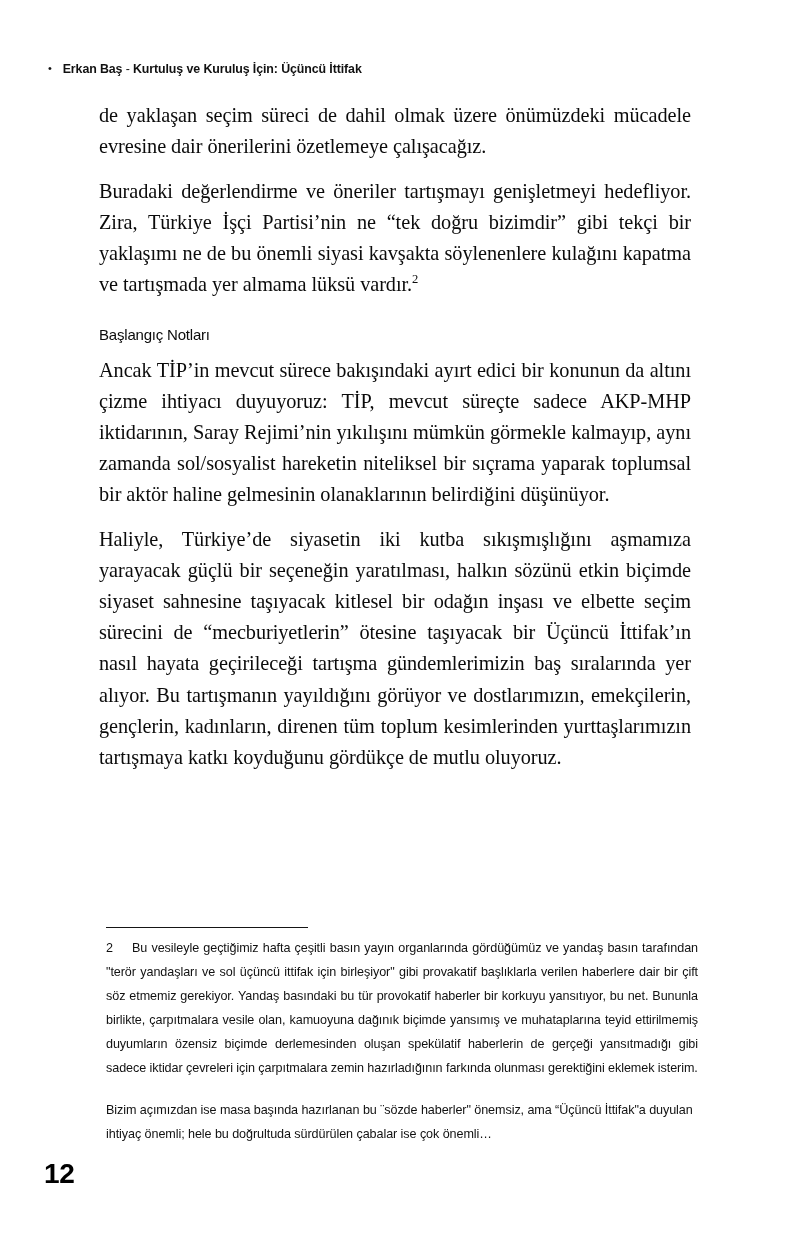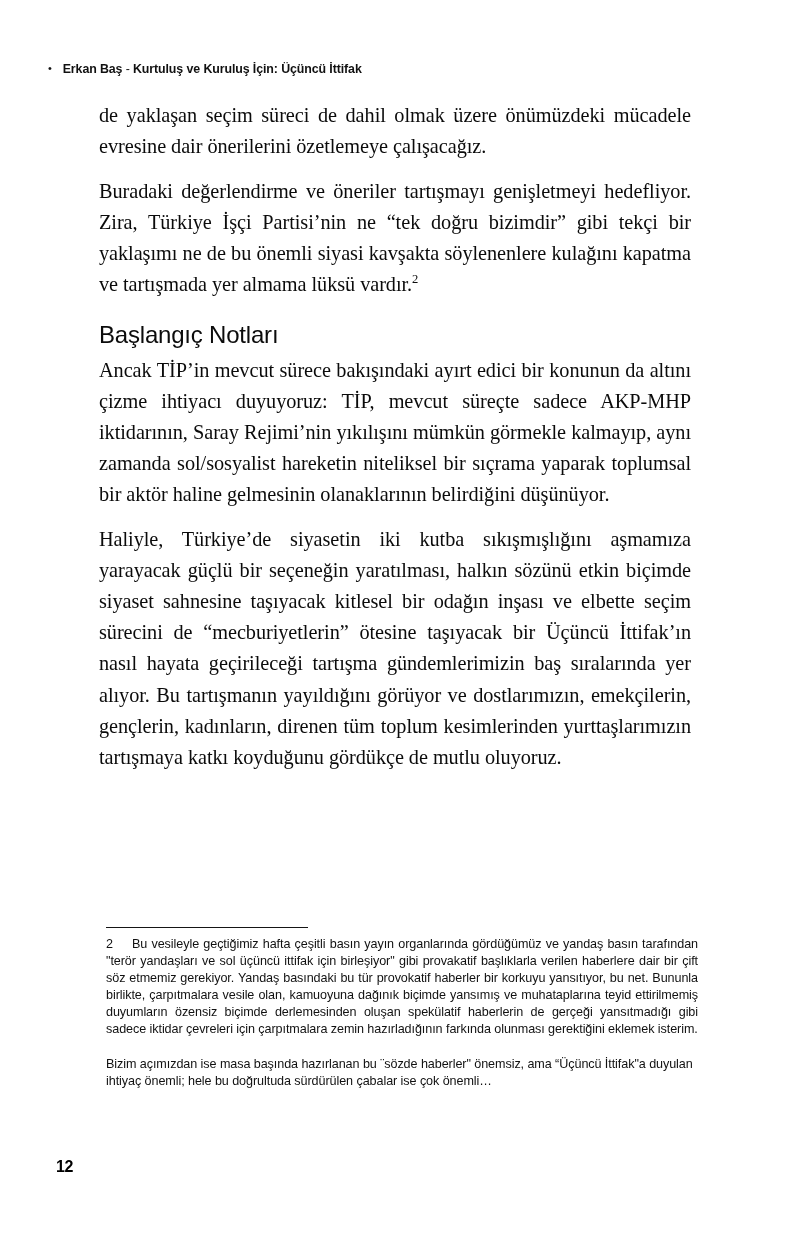--- a/index.html
+++ b/index.html
@@ -79,21 +79,21 @@
   p.body sup {
     font-size: 0.62em;
     vertical-align: super;
     line-height: 0;
   }
 
   h2.section-heading {
     margin: 20px 0 6px 0;
     font-family: "Liberation Sans", sans-serif;
     font-weight: 400;
-    font-size: 24px;
+    font-size: 15px;
     line-height: 28px;
     color: #0b0b0b;
     letter-spacing: -0.2px;
   }
 
   
   .footnotes {
     position: absolute;
     left: 106px;
     top: 927px;
@@ -102,21 +102,21 @@
   .footnote-rule {
     width: 202px;
     height: 0;
     border-top: 1.1px solid #151515;
     margin: 0 0 8px 0;
   }
   p.footnote {
     margin: 0;
     font-family: "Liberation Sans", sans-serif;
     font-size: 12.6px;
-    line-height: 17px;
+    line-height: 24px;
     color: #111111;
     text-align: justify;
     text-justify: inter-word;
     letter-spacing: -0.08px;
   }
   p.footnote .fn-num {
     display: inline-block;
     min-width: 26px;
   }
   p.footnote + p.footnote {
@@ -124,24 +124,23 @@
     text-align: left;
   }
 
   
   .folio {
     position: absolute;
     left: 44px;
     top: 1158px;
     font-family: "Liberation Sans", sans-serif;
     font-weight: 700;
-    font-size: 16px;
+    font-size: 28px;
     color: #000000;
     letter-spacing: -0.4px;
-    margin-left: 12px;
   }
 </style>
 </head>
 <body>
 
 <div class="page">
 
   <div class="running-head">
     <span class="bullet">•</span>
     <span class="author">Erkan Baş</span>

